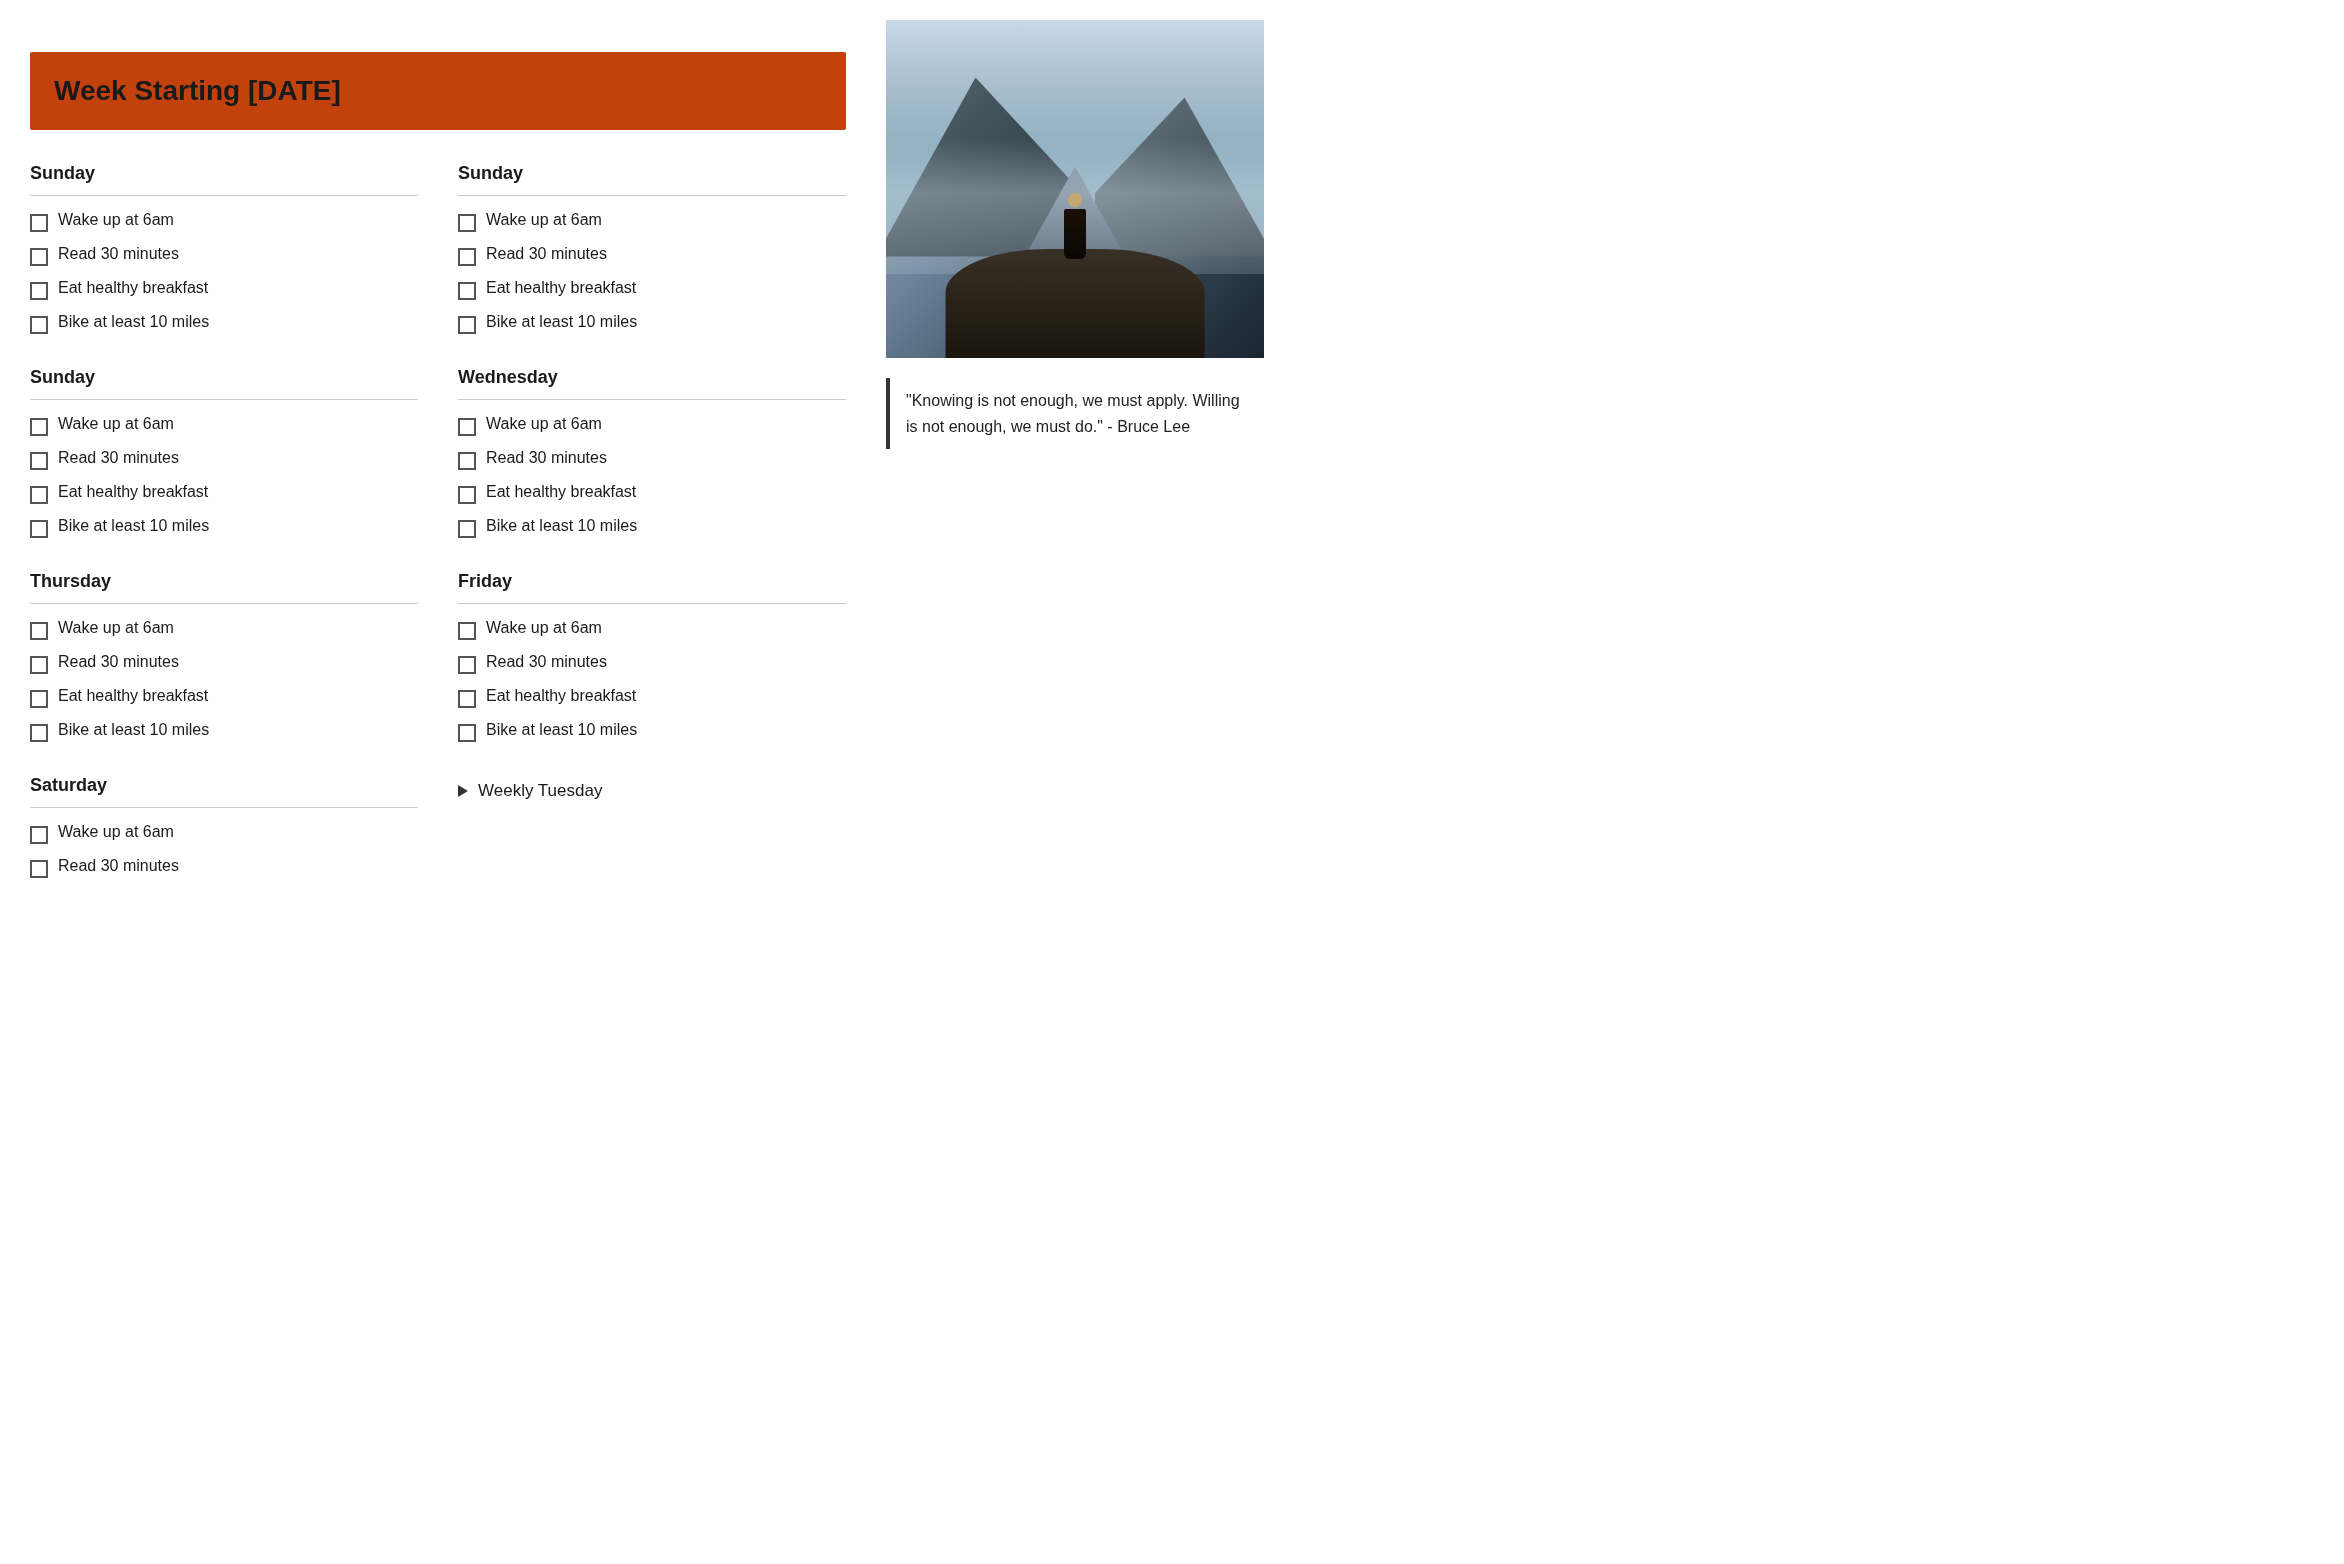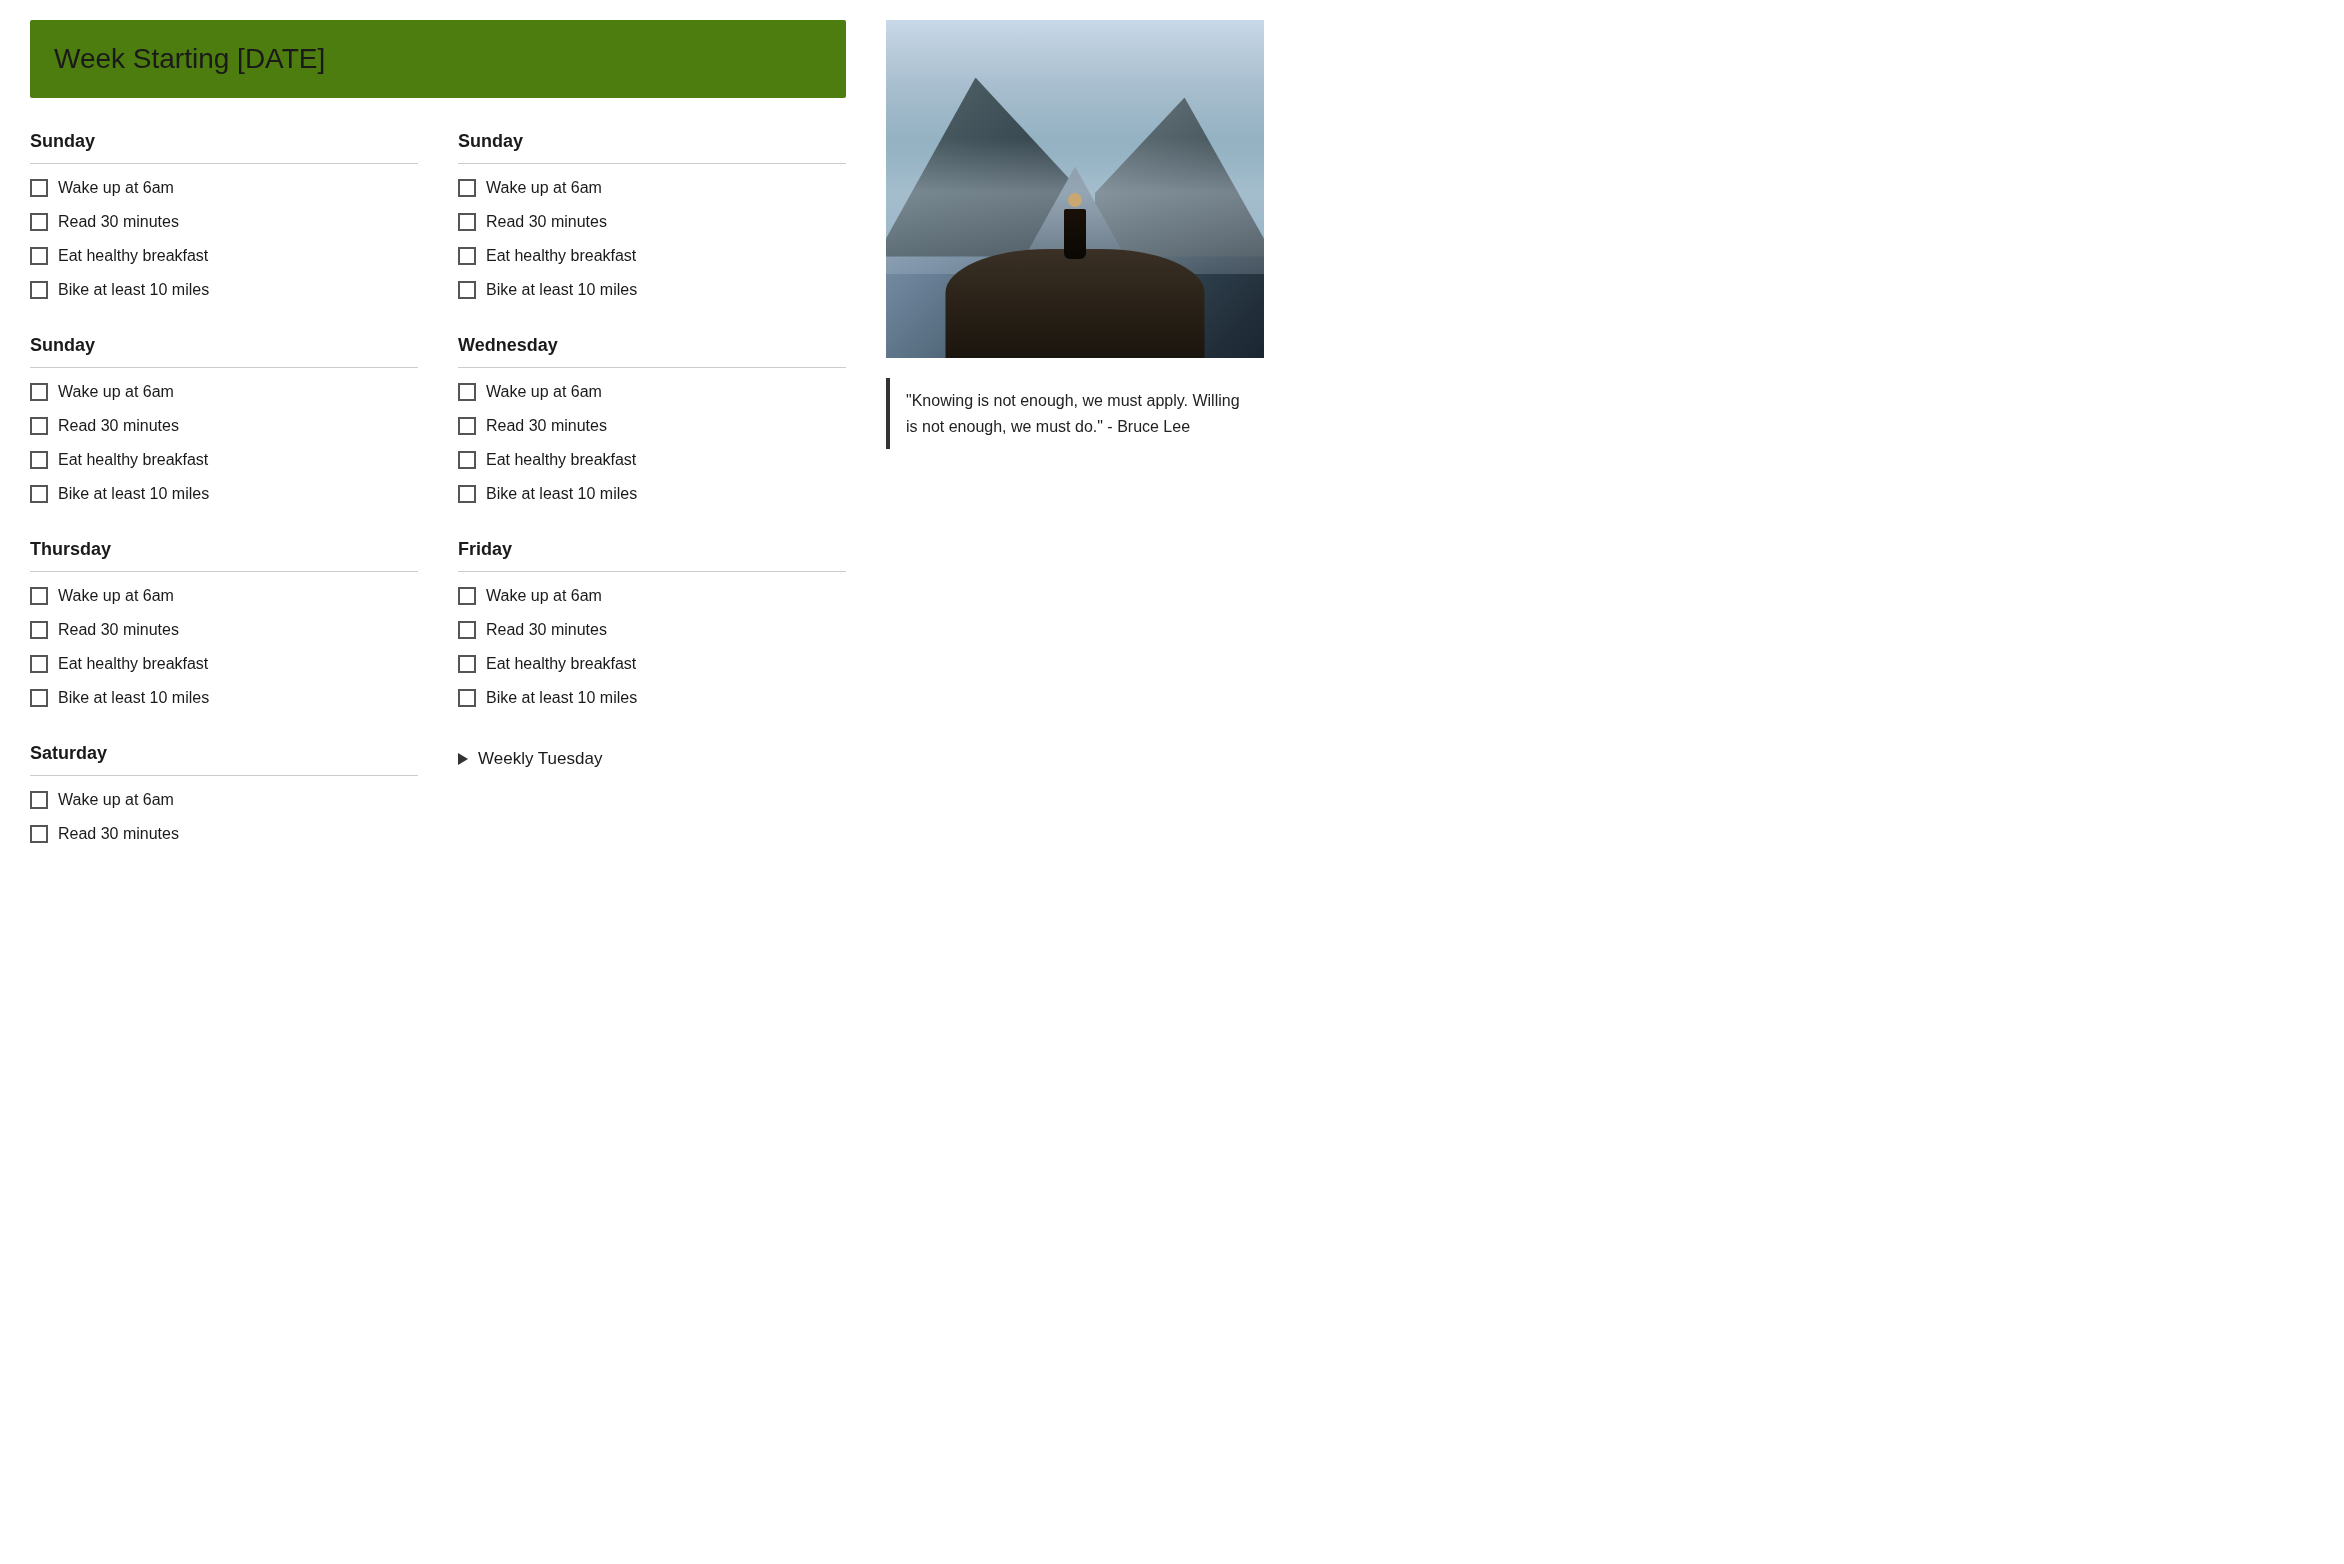--- a/index.html
+++ b/index.html
@@ -17,26 +17,27 @@
     .page-container {
       display: flex;
       padding: 20px 30px;
       max-width: 1294px;
       gap: 40px;
     }
     .main-content {
       flex: 1;
     }
     .page-title {
-      background: #4d7c0f;
+      background: #c2410c;
       padding: 18px 24px;
       font-size: 28px;
-      font-weight: 400;
+      font-weight: 700;
       margin-bottom: 30px;
       border-radius: 2px;
+      margin-top: 32px;
     }
     .days-grid {
       display: grid;
       grid-template-columns: 1fr 1fr;
       gap: 15px 40px;
     }
     .day-section {
       margin-bottom: 30px;
     }
     .day-title {
@@ -44,21 +45,21 @@
       font-weight: 700;
       margin-bottom: 8px;
     }
     .day-divider {
       border: none;
       border-top: 1px solid #cccccc;
       margin-bottom: 12px;
     }
     .task-item {
       display: flex;
-      align-items: center;
+      align-items: flex-end;
       gap: 10px;
       margin-bottom: 10px;
     }
     .task-checkbox {
       width: 18px;
       height: 18px;
       border: 2px solid #555;
       background: white;
       flex-shrink: 0;
       cursor: pointer;

